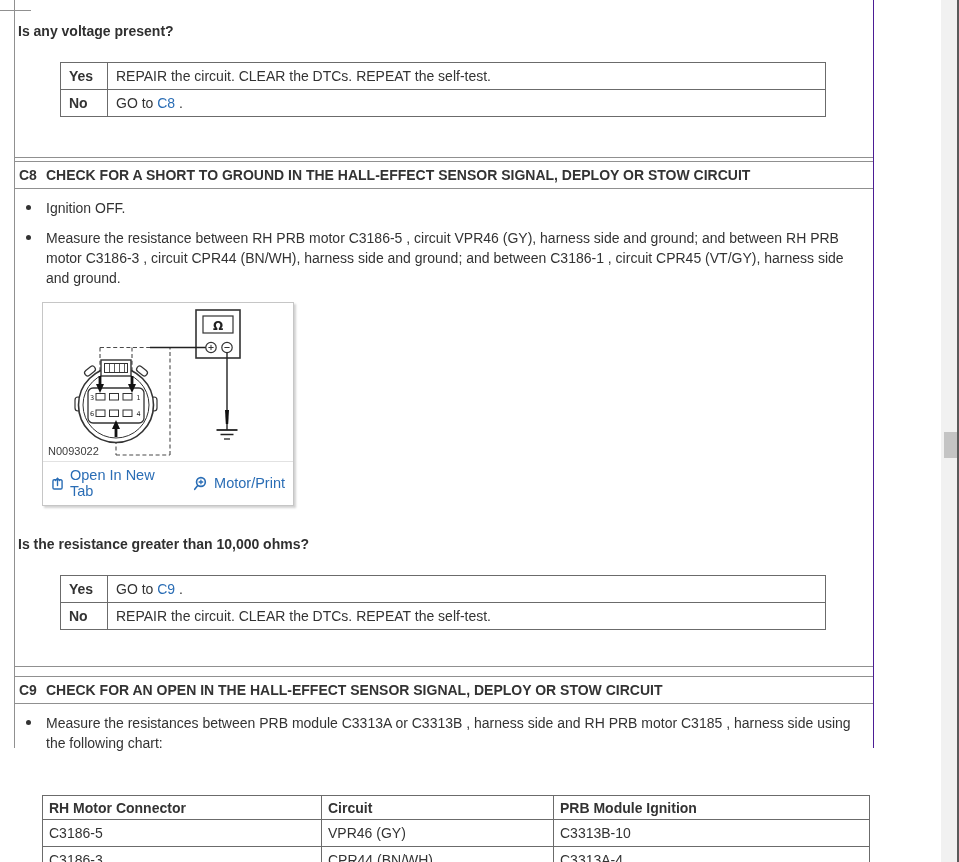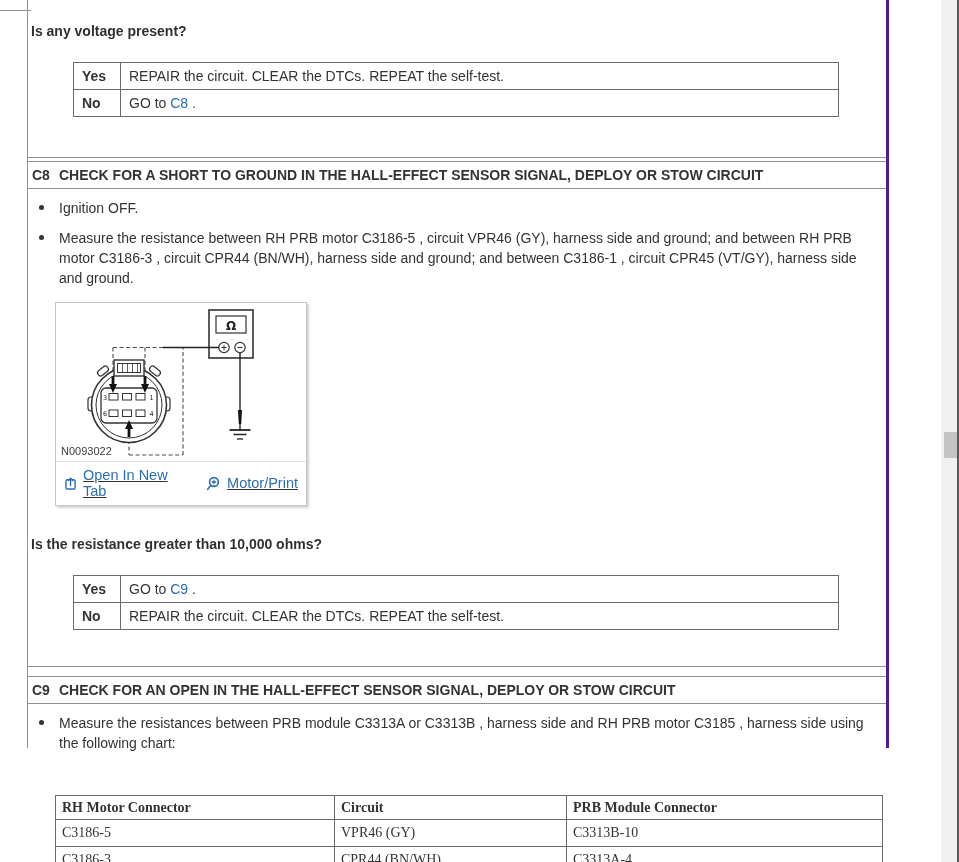--- a/index.html
+++ b/index.html
@@ -7,22 +7,22 @@
     width:959px;height:862px;overflow:hidden;position:relative;
     background:#ffffff;
     font-family:"Liberation Sans", sans-serif;
     font-size:14px;color:#333333;
   }
   
   .top-tick{position:absolute;left:0;top:10px;width:31px;height:1px;background:#909090;}
 
   
   .doc{
-    position:absolute;left:27px;top:0;width:858px;height:748px;
-    border-left:1px solid #909090;border-right:3px solid #4c1d95;
+    position:absolute;left:14px;top:0;width:858px;height:748px;
+    border-left:1px solid #909090;border-right:1px solid #4c1d95;
     box-sizing:content-box;
   }
   .section{border-bottom:1px solid #909090;box-sizing:border-box;}
   .section.first{height:158px;padding-top:23px;}
   .section.mid{margin-top:3px;border-top:1px solid #909090;padding-bottom:36px;}
   .section.last{margin-top:9px;border-top:1px solid #909090;border-bottom:none;height:300px;}
 
   .sec-header{
     display:flex;align-items:center;gap:9px;
     border-bottom:1px solid #909090;
@@ -43,27 +43,27 @@
   table.ans td.lab{width:30px;font-weight:bold;}
   a.lnk{color:#2a6db5;text-decoration:none;cursor:pointer;}
 
   
   .fig{
     width:250px;margin:14px 0 0 27px;background:#fff;
     border:1px solid #c6c6c6;box-shadow:2px 2px 2px rgba(0,0,0,0.18);
   }
   .fig-area{position:relative;height:158px;border-bottom:1px solid #e2e2e2;}
   .fig-label{position:absolute;left:5px;bottom:4px;font-size:11px;color:#3c3c3c;}
-  .fig-footer{display:flex;align-items:center;gap:26px;padding:5px 8px 6px 8px;text-decoration:underline;}
+  .fig-footer{display:flex;align-items:center;gap:26px;padding:5px 8px 6px 8px;}
   .fig-link{display:flex;align-items:center;gap:6px;color:#2a6db5;font-size:14.5px;cursor:pointer;text-decoration:none;}
 
   
   table.chart{border-collapse:collapse;margin:42px 0 0 27px;width:827px;table-layout:fixed;}
   table.chart th,table.chart td{
-    border:1px solid #6b6b6b;text-align:left;padding:0 6px;vertical-align:middle;font-family:Liberation Serif, serif;
+    border:1px solid #6b6b6b;text-align:left;padding:0 6px;vertical-align:middle;
   }
   table.chart th{height:23px;font-size:14px;}
   table.chart td{height:26px;font-weight:normal;}
   col.c1{width:279px;}col.c2{width:232px;}col.c3{width:316px;}
 
   
   .scrollbar{position:absolute;right:0;top:0;width:18px;height:862px;background:#f1f1f1;}
   .scroll-thumb{position:absolute;left:3px;top:432px;width:13px;height:26px;background:#c4c4c4;}
   .win-edge{position:absolute;right:0;top:0;width:2px;height:862px;background:#5a5a5a;}
 </style>
@@ -233,21 +233,21 @@
     <table class="chart">
       <colgroup>
           <col class="c1">
           <col class="c2">
           <col class="c3">
         </colgroup>
       <tbody>
           <tr>
         <th>RH Motor Connector</th>
         <th>Circuit</th>
-        <th>PRB Module Connector</th>
+        <th>PRB Module Ignition</th>
       </tr>
       <tr>
         <td>C3186-5</td>
         <td>VPR46 (GY)</td>
         <td>C3313B-10</td>
       </tr>
       <tr>
         <td>C3186-3</td>
         <td>CPR44 (BN/WH)</td>
         <td>C3313A-4</td>

